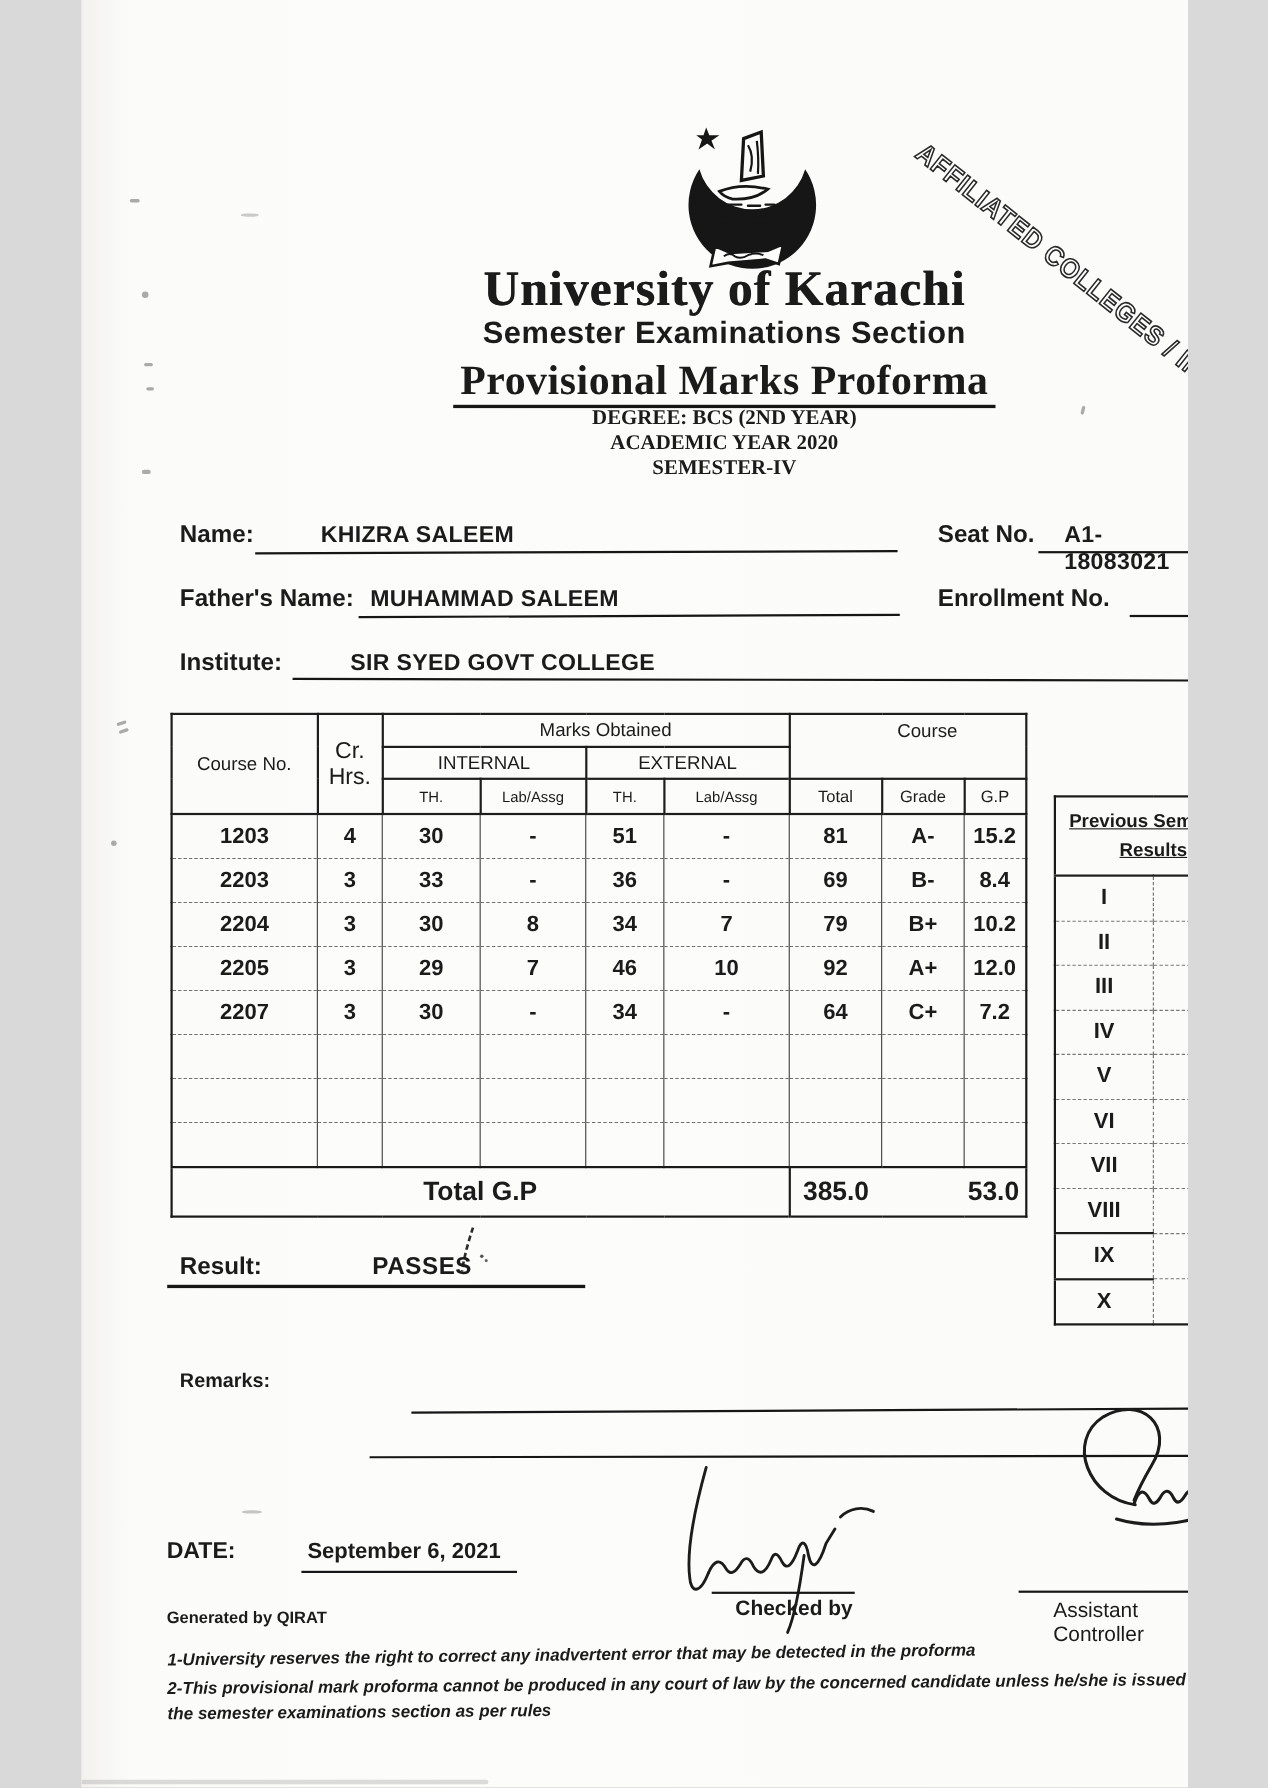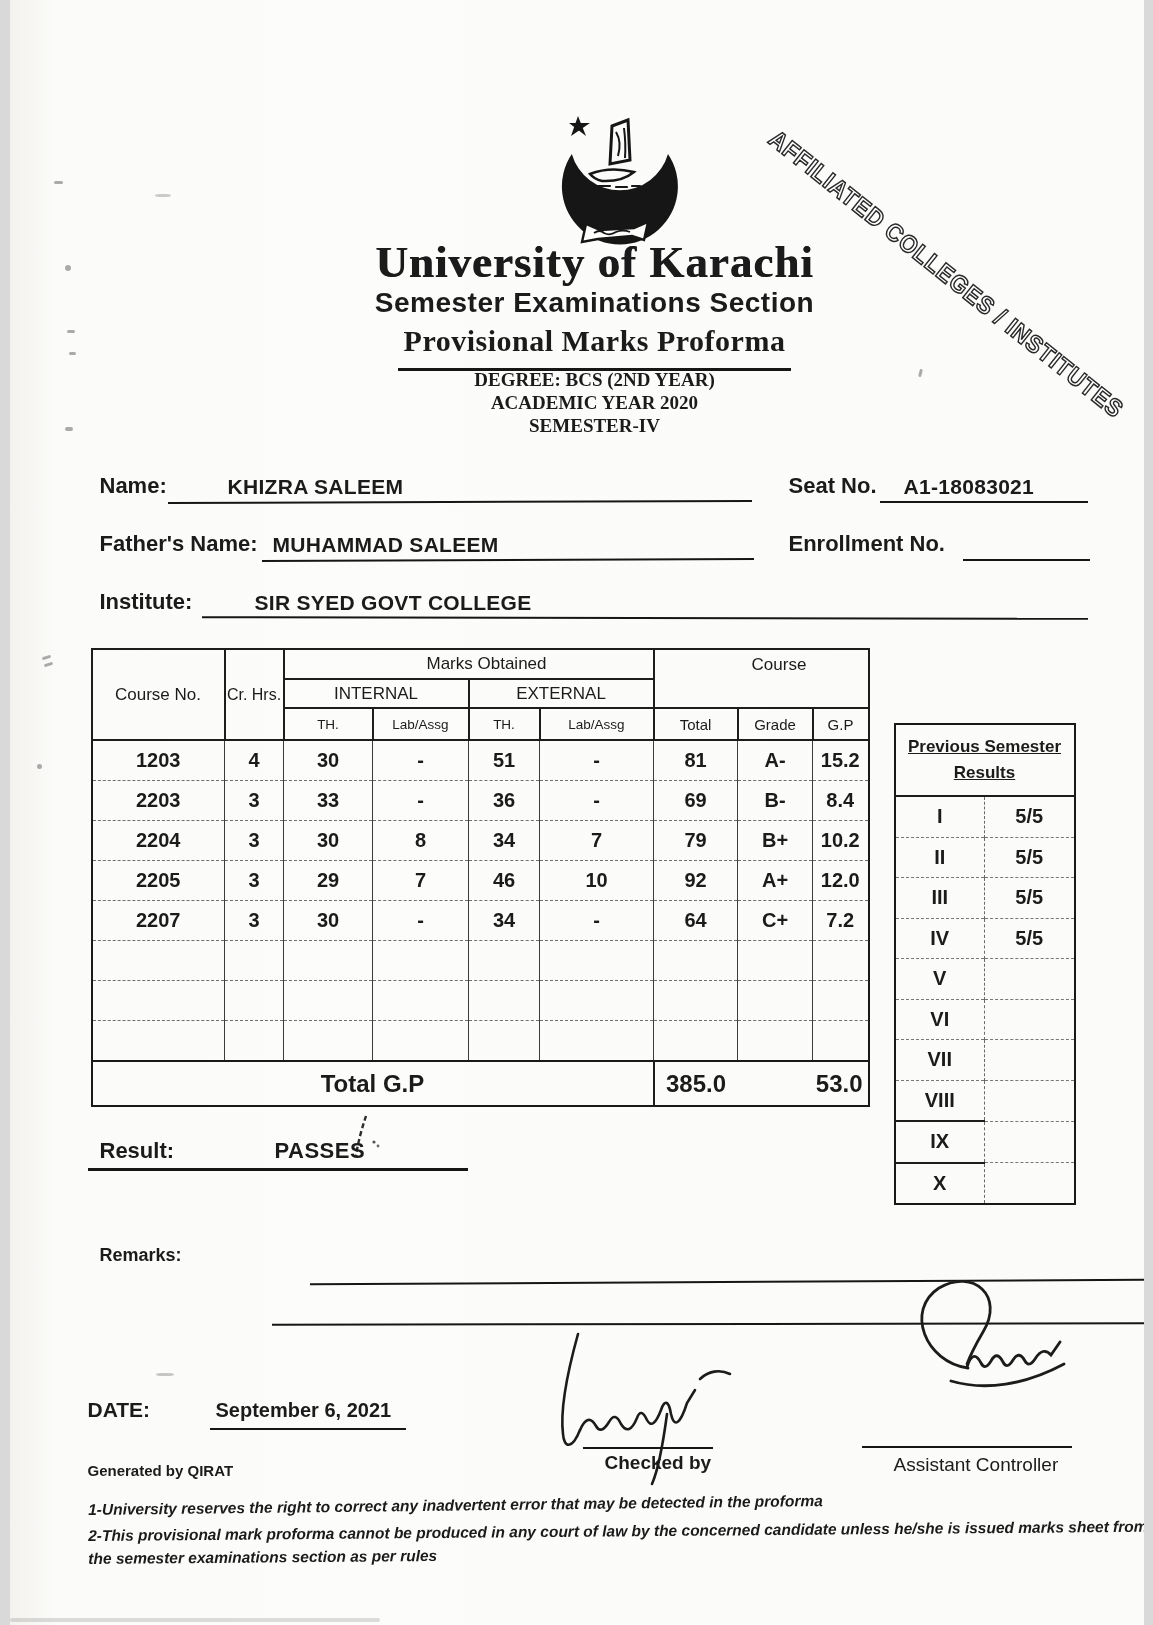--- a/index.html
+++ b/index.html
@@ -1,28 +1,28 @@
 <!DOCTYPE html>
 <html><head>
 <meta charset="utf-8">
 <style>
   html,body{margin:0;padding:0;background:#d9d9d9;}
   .page{
-    position:relative;width:1134px;height:1625px;margin:0 auto;
+    position:relative;width:1006px;height:1625px;margin:0 auto;
     background:linear-gradient(90deg,#f3f2ef 0px,#fbfbf9 45px,#fcfcfb 300px,#fbfbf9 100%);
     font-family:"Liberation Sans",sans-serif;color:#1b1b1b;overflow:hidden;
   }
   .abs{position:absolute;}
   .center{text-align:center;}
   
   .univ-name{font-family:"Liberation Serif",serif;font-weight:bold;font-size:45px;letter-spacing:1px;
              text-shadow:0.6px 0 0 #1b1b1b;}
   .section-name{font-size:28px;font-weight:bold;letter-spacing:.5px;}
-  .proforma-title{font-family:"Liberation Serif",serif;font-weight:bold;font-size:30px;
-                  display:inline-block;border-bottom:3px solid #161616;padding:0 6px 10px 6px;letter-spacing:.5px;}
+  .proforma-title{font-family:"Liberation Serif",serif;font-weight:bold;font-size:38px;
+                  display:inline-block;border-bottom:3px solid #161616;padding:0 6px 0 6px;letter-spacing:.5px;}
   .degree-line{font-family:"Liberation Serif",serif;font-weight:bold;font-size:19px;line-height:23px;}
   
   .flabel{font-size:22px;font-weight:bold;}
   .fvalue{font-size:21px;font-weight:600;letter-spacing:.3px;}
   .line{position:absolute;height:2.2px;background:#161616;}
   
   table.marks{border-collapse:collapse;table-layout:fixed;width:777px;border:2.6px solid #191919;
               font-family:"Liberation Sans",sans-serif;}
   table.marks th{font-weight:normal;border:2px solid #1d1d1d;padding:0;}
   table.marks .h1{font-size:17px;height:28px;padding-left:36px;}
@@ -130,21 +130,21 @@
         <col style="width:96px">
       <col style="width:71px">
         <col style="width:114px">
         <col style="width:84px">
         <col style="width:75px">
         <col style="width:56px">
     </colgroup>
     <thead>
       <tr>
         <th rowspan="3" class="hbig">Course No.</th>
-        <th rowspan="3" class="hbig" style="font-size:16px;border-radius:11px;">Cr. Hrs.</th>
+        <th rowspan="3" class="hbig" style="font-size:21px;border-radius:11px;">Cr. Hrs.</th>
         <th colspan="4" class="h1">Marks Obtained</th>
         <th colspan="3" rowspan="2" class="h1" style="vertical-align:top;padding-top:5px;">Course</th>
       </tr>
       <tr>
         <th colspan="2" class="h2">INTERNAL</th>
         <th colspan="2" class="h2">EXTERNAL</th>
       </tr>
       <tr>
         <th class="h3">TH.</th>
         <th class="h3">Lab/Assg</th>

